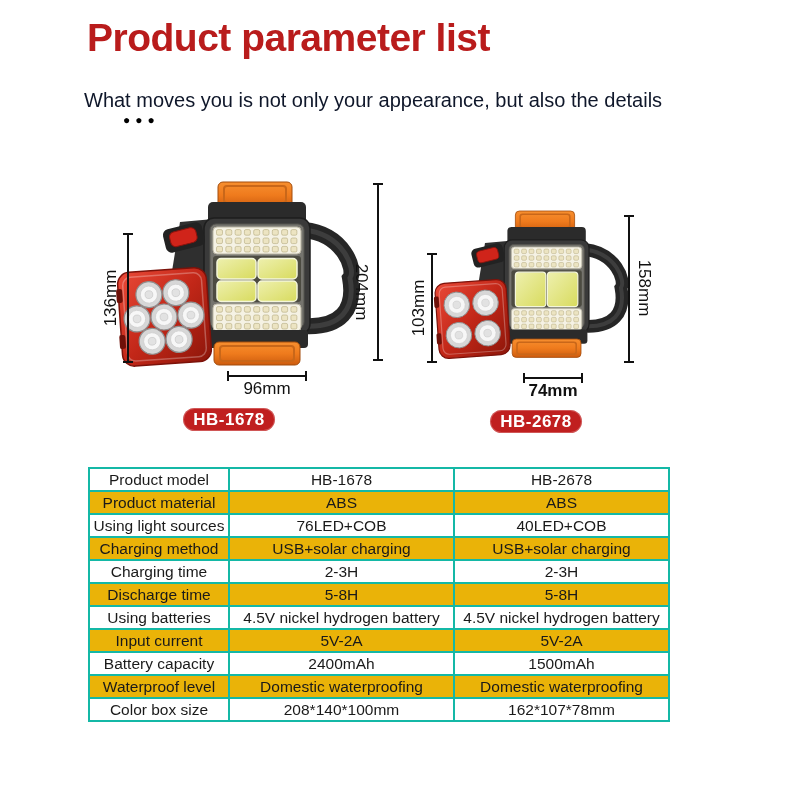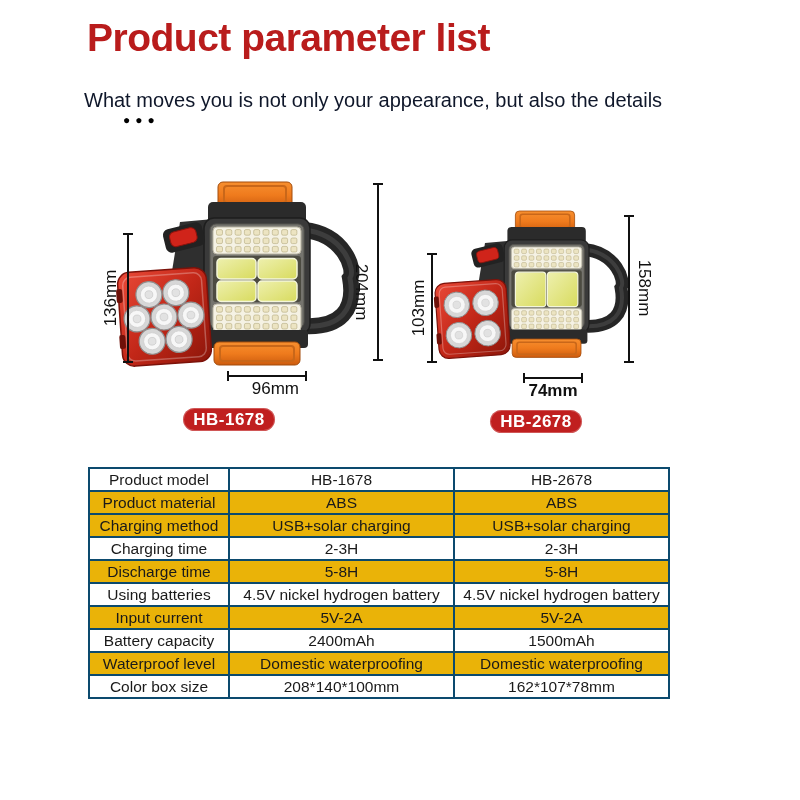--- a/index.html
+++ b/index.html
@@ -41,21 +41,21 @@
     position:absolute;width:92px;height:23px;border-radius:12px;
     background:#c01f1f;color:#ffffff;font-weight:bold;font-size:17px;
     display:flex;align-items:center;justify-content:center;letter-spacing:0.5px;
     box-shadow:inset 0 0 0 1px rgba(255,255,255,0.25);
   }
   table.params{
     position:absolute;left:88px;top:467px;width:580px;
     border-collapse:collapse;table-layout:fixed;
   }
   table.params td{
-    border:2px solid #0c4a6e;height:21px;padding:0 1px;
+    border:2px solid #14b8a6;height:21px;padding:0 1px;
     font-size:15.5px;text-align:center;vertical-align:middle;
     color:#1a1a1a;background:#ffffff;overflow:hidden;white-space:nowrap;
   }
   table.params tr.gray td{background:#eab308;}
 </style>
 </head>
 <body>
 
 <div class="page-title">Product parameter list</div>
 <div class="page-subtitle">What moves you is not only your appearance, but also the details</div>
@@ -183,21 +183,21 @@
           <circle cx="44" cy="135" r="8.58" fill="#f7f7f7" stroke="#cfcfcf" stroke-width="0.8"></circle>
           <circle cx="44" cy="135" r="3.9" fill="#e2e2e2" stroke="#bdbdbd" stroke-width="0.5"></circle>
         </g>
       </g>
   </svg>
   <div class="vline" style="left:37px;top:68px;height:130px;"></div>
   <div class="dim-label rot-ccw" style="left:-11px;top:124px;">136mm</div>
   <div class="vline" style="left:287px;top:18px;height:178px;"></div>
   <div class="dim-label rot-cw" style="left:239px;top:118px;">204mm</div>
   <div class="hline" style="left:137px;top:210px;width:80px;"></div>
-  <div class="dim-label" style="left:145px;top:215px;text-align:right;">96mm</div>
+  <div class="dim-label" style="left:145px;top:215px;">96mm</div>
   <div class="model-badge" style="left:93px;top:243px;">HB-1678</div>
 </div>
 
 <div class="figure" id="figure-2">
   <svg width="300" height="270" viewBox="0 0 300 270">
     <g transform="translate(42,46) scale(0.8)">
         <defs>
     <linearGradient id="red-1" x1="0" y1="0" x2="1" y2="1">
       <stop offset="0" stop-color="#ea4a38"></stop>
             <stop offset="0.5" stop-color="#c22718"></stop>
@@ -326,20 +326,25 @@
       <tr>
         <td>Product model</td>
         <td>HB-1678</td>
         <td>HB-2678</td>
       </tr>
       <tr class="gray">
         <td>Product material</td>
         <td>ABS</td>
         <td>ABS</td>
       </tr>
+      <tr>
+        <td>Using light sources</td>
+        <td>76LED+COB</td>
+        <td>40LED+COB</td>
+      </tr>
       <tr class="gray">
         <td>Charging method</td>
         <td>USB+solar charging</td>
         <td>USB+solar charging</td>
       </tr>
       <tr>
         <td>Charging time</td>
         <td>2-3H</td>
         <td>2-3H</td>
       </tr>

